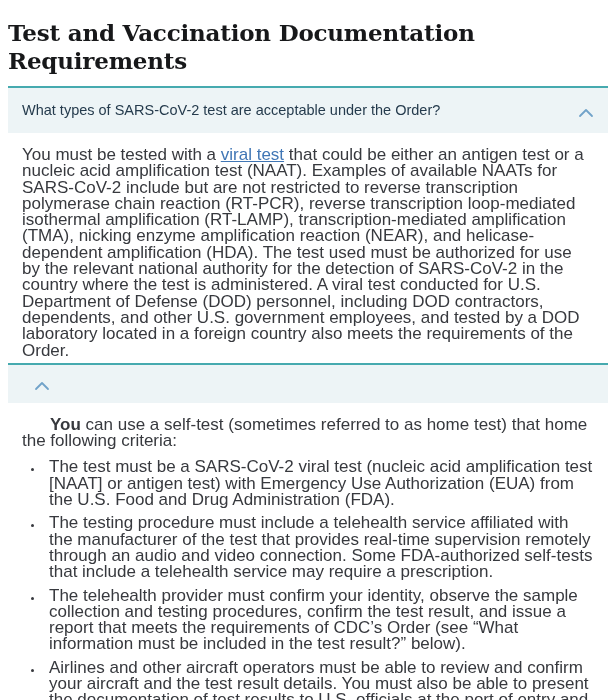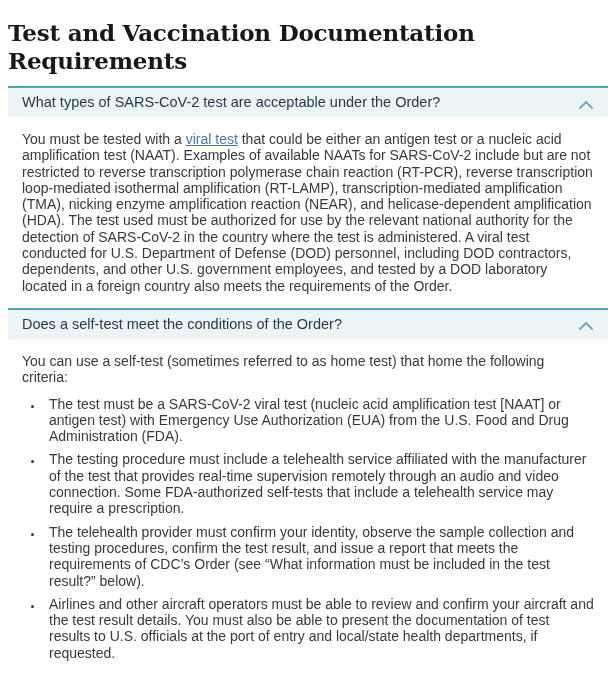--- a/index.html
+++ b/index.html
@@ -24,49 +24,49 @@
     margin: 11px 0 11px 0;
     letter-spacing: -0.2px;
   }
   .accordion { width: 100%; }
   .acc-header {
     display: flex;
     align-items: center;
     justify-content: space-between;
     background: #edf4f6;
     border-top: 2px solid #46aaaf;
-    padding: 5px 14px;
+    padding: 13px 14px;
     cursor: pointer;
     box-sizing: border-box;
   }
   .acc-question {
     font-size: 14.5px;
     line-height: 19px;
     color: #253b4d;
   }
   .chevron {
     flex: 0 0 auto;
     width: 16px;
     height: 12px;
     margin-left: 12px;
     display: inline-block;
   }
   .acc-body {
-    padding: 14px 14px 14px 14px;
-    font-size: 14px;
+    padding: 14px 14px 4px 14px;
+    font-size: 17px;
     line-height: 16.3px;
     color: #37393e;
   }
   .acc-body p { margin: 0; }
   a.inline-link {
     color: #4076b5;
     text-decoration: underline;
     cursor: pointer;
   }
-  .bold { font-weight: normal; }
+  .bold { font-weight: bold; margin-left: 28px; }
   ul.criteria {
     margin: 10px 0 14px 0;
     padding-left: 22px;
   }
   ul.criteria li {
     margin-bottom: 7px;
     padding-left: 5px;
   }
   ul.criteria li::marker { color: #37393e; font-size: 11px; }
 </style>
@@ -91,21 +91,20 @@
       <div class="acc-body">
         <p><span>You must be tested with a </span><a class="inline-link">viral test</a><span> that could be either an antigen test or a nucleic acid amplification test (NAAT). Examples of available NAATs for SARS-CoV-2 include but are not restricted to reverse transcription polymerase chain reaction (RT-PCR), reverse transcription loop-mediated isothermal amplification (RT-LAMP), transcription-mediated amplification (TMA), nicking enzyme amplification reaction (NEAR), and helicase-dependent amplification (HDA). The test used must be authorized for use by the relevant national authority for the detection of SARS-CoV-2 in the country where the test is administered. A viral test conducted for U.S. Department of Defense (DOD) personnel, including DOD contractors, dependents, and other U.S. government employees, and tested by a DOD laboratory located in a foreign country also meets the requirements of the Order.</span></p>
       </div>
     </section>
 
     <section>
     </section>
 
     <section>
       <div class="acc-header" role="button" aria-expanded="true">
-        <span class="acc-question">Does a self-test meet the conditions of the Order?</span>
         <span class="chevron">
           <svg width="16" height="12" viewBox="0 0 16 12">
               <polyline points="2,9 8,3 14,9" fill="none" stroke="#71a3c9" stroke-width="1.8" stroke-linecap="round" stroke-linejoin="round"></polyline>
             </svg>
         </span>
       </div>
       <div class="acc-body">
         <p><span class="bold">You</span><span> can use a self-test (sometimes referred to as home test) that home the following criteria:</span></p>
         <ul class="criteria">
           <li>The test must be a SARS-CoV-2 viral test (nucleic acid amplification test [NAAT] or antigen test) with Emergency Use Authorization (EUA) from the U.S. Food and Drug Administration (FDA).</li>

